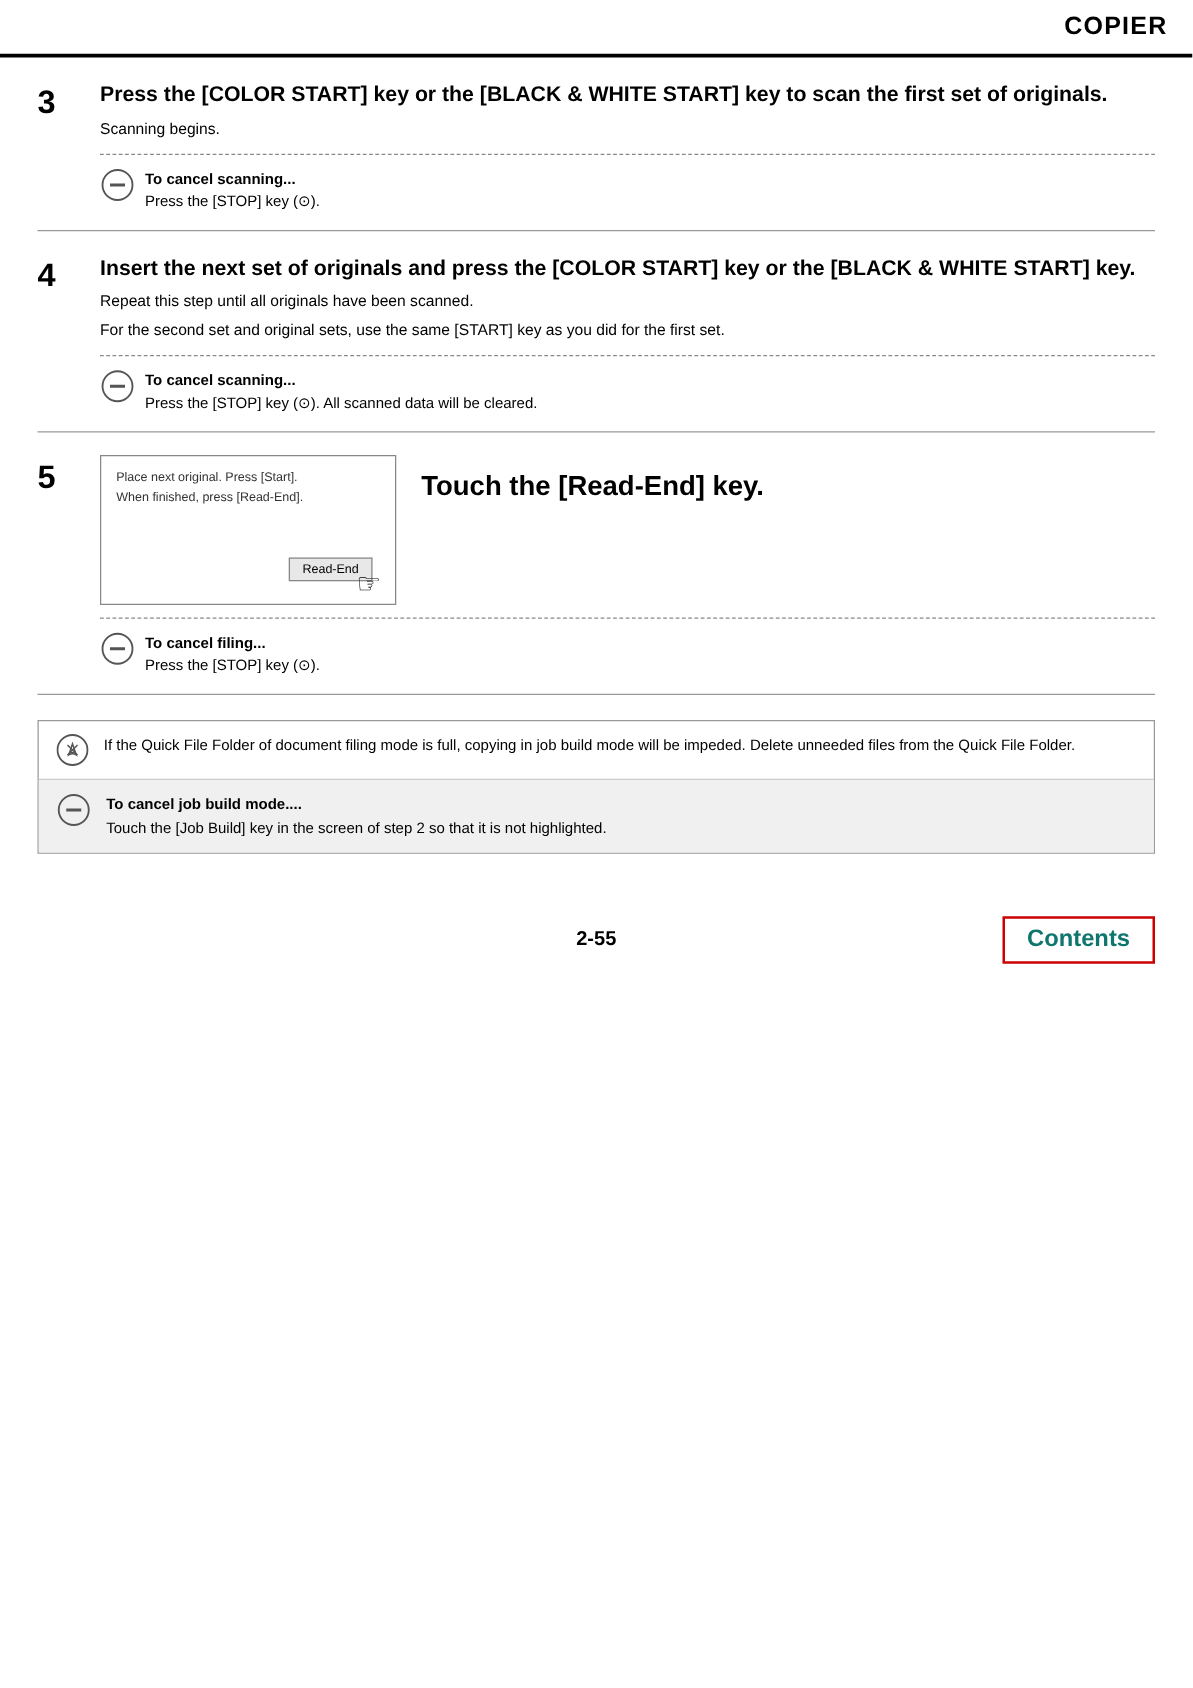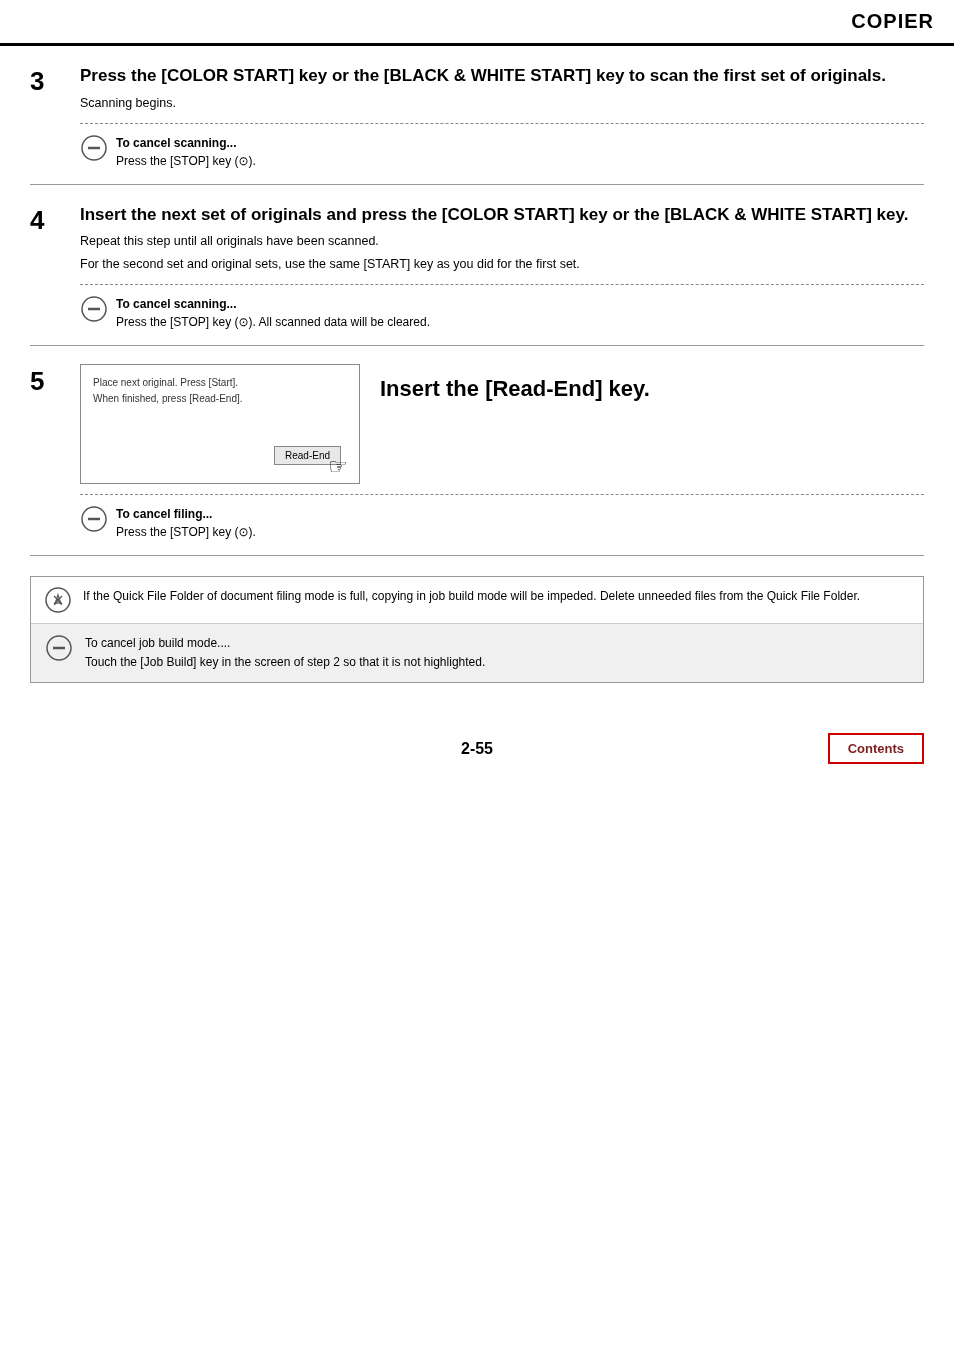--- a/index.html
+++ b/index.html
@@ -100,21 +100,21 @@
 
     
     .step5-inner {
       display: flex;
       align-items: flex-start;
       gap: 20px;
     }
 
     .screen-mockup {
       border: 1px solid #888;
-      width: 280px;
+      width: 237px;
       min-height: 120px;
       padding: 10px 12px 12px 12px;
       background: #fff;
       flex-shrink: 0;
       position: relative;
     }
 
     .screen-mockup-text {
       font-size: 10px;
       color: #333;
@@ -167,41 +167,41 @@
       border-bottom: none;
       background: #f0f0f0;
     }
 
     .bottom-note-text {
       font-size: 12px;
       line-height: 1.6;
     }
 
     .bottom-note-text .bold {
-      font-weight: normal;
+      font-weight: bold;
     }
 
     
     .footer {
       display: flex;
       justify-content: space-between;
       align-items: center;
       padding: 10px 30px 20px 30px;
     }
 
     .page-number {
       font-size: 16px;
       font-weight: bold;
     }
 
     .contents-btn {
       background: #fff;
       border: 2px solid #cc0000;
-      color: #7f1d1d;
-      font-size: 13px;
+      color: #0f766e;
+      font-size: 19px;
       font-weight: bold;
       padding: 6px 18px;
       cursor: pointer;
     }
 
     
     .pencil-icon-svg {
       width: 26px;
       height: 26px;
       flex-shrink: 0;
@@ -265,21 +265,21 @@
           <div class="screen-mockup">
             <div class="screen-mockup-text">
               <span>Place next original. Press [Start].</span><br>
               <span>When finished, press [Read-End].</span>
             </div>
             <div class="screen-read-end-btn">Read-End</div>
           </div>
           <div class="hand-cursor">☞</div>
         </div>
 
-        <div class="touch-heading">Insert the [Read-End] key.</div>
+        <div class="touch-heading">Touch the [Read-End] key.</div>
       </div>
       <hr class="dashed-divider">
       <div class="note-block">
         <svg class="stop-icon" viewBox="0 0 28 28">
           <circle cx="14" cy="14" r="12" fill="none" stroke="#555" stroke-width="1.5"></circle>
           <line x1="8" y1="14" x2="20" y2="14" stroke="#555" stroke-width="2.5"></line>
         </svg>
         <div class="note-text">
           <span class="note-label">To cancel filing...</span><br>
           <span>Press the [STOP] key (⊙).</span>

